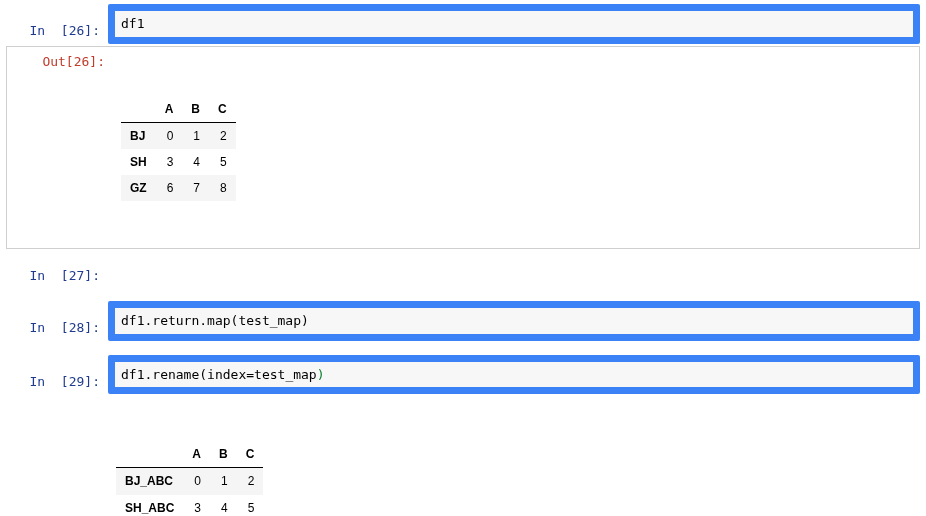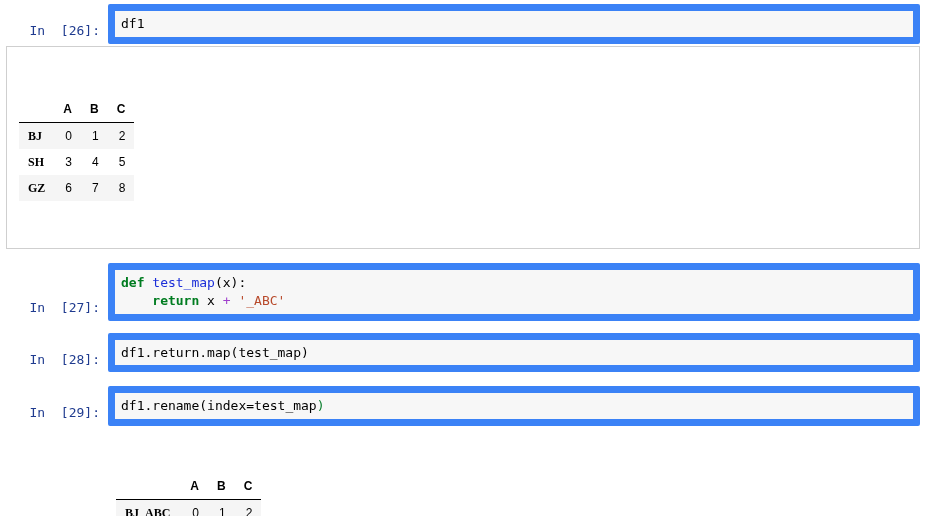--- a/index.html
+++ b/index.html
@@ -56,40 +56,41 @@
     border-collapse: collapse;
     font-family: Arial, Helvetica, sans-serif;
     font-size: 12px;
     margin: 6px 0 4px 2px;
   }
   .df-table th, .df-table td {
     padding: 5px 9px;
     text-align: right;
   }
   .df-table thead th { border-bottom: 1px solid #000; font-weight: bold; }
-  .df-table tbody th { font-weight: bold; text-align: left; font-family: Liberation Serif, serif; }
+  .df-table tbody th { font-weight: bold; text-align: left; }
   .df-table tbody tr:nth-child(odd) { background: #f5f5f5; }
   .df-table tbody tr:nth-child(even) { background: #fff; }
   .df-table thead tr { background: #fff; }
   .kw { color: #007c20; font-weight: bold; }
   .fn { color: #1a2dd8; }
   .op { color: #9f3fcd; }
   .str { color: #b84a2b; }
   .par { color: #000; }
   .gap { height: 10px; }
 </style>
 </head>
 <body>
 
 <div class="cell">
   <div class="prompt prompt-in">In  [26]:</div>
   <div class="input-area">df1</div>
 </div>
 
 <div class="out-block">
+  <div class="prompt prompt-out">Out[26]:</div>
   <div class="output-area">
     <table class="df-table">
       <thead>
         <tr>
           <th></th>
           <th>A</th>
           <th>B</th>
           <th>C</th>
         </tr>
       </thead>
@@ -112,22 +113,20 @@
           <td>7</td>
           <td>8</td>
         </tr>
       </tbody>
     </table>
   </div>
 </div>
 
 <div class="cell">
   <div class="prompt prompt-in">In  [27]:</div>
-  <div class="input-area"><span class="kw">def</span> <span class="fn">test_map</span><span class="par">(x):</span>
-    <span class="kw">return</span><span> x </span><span class="op">+</span><span class="str"> '_ABC'</span></div>
 </div>
 
 <div class="gap"></div>
 
 <div class="cell">
   <div class="prompt prompt-in">In  [28]:</div>
   <div class="input-area">df1.return.map(test_map)</div>
 </div>
 
 <div class="cell">

